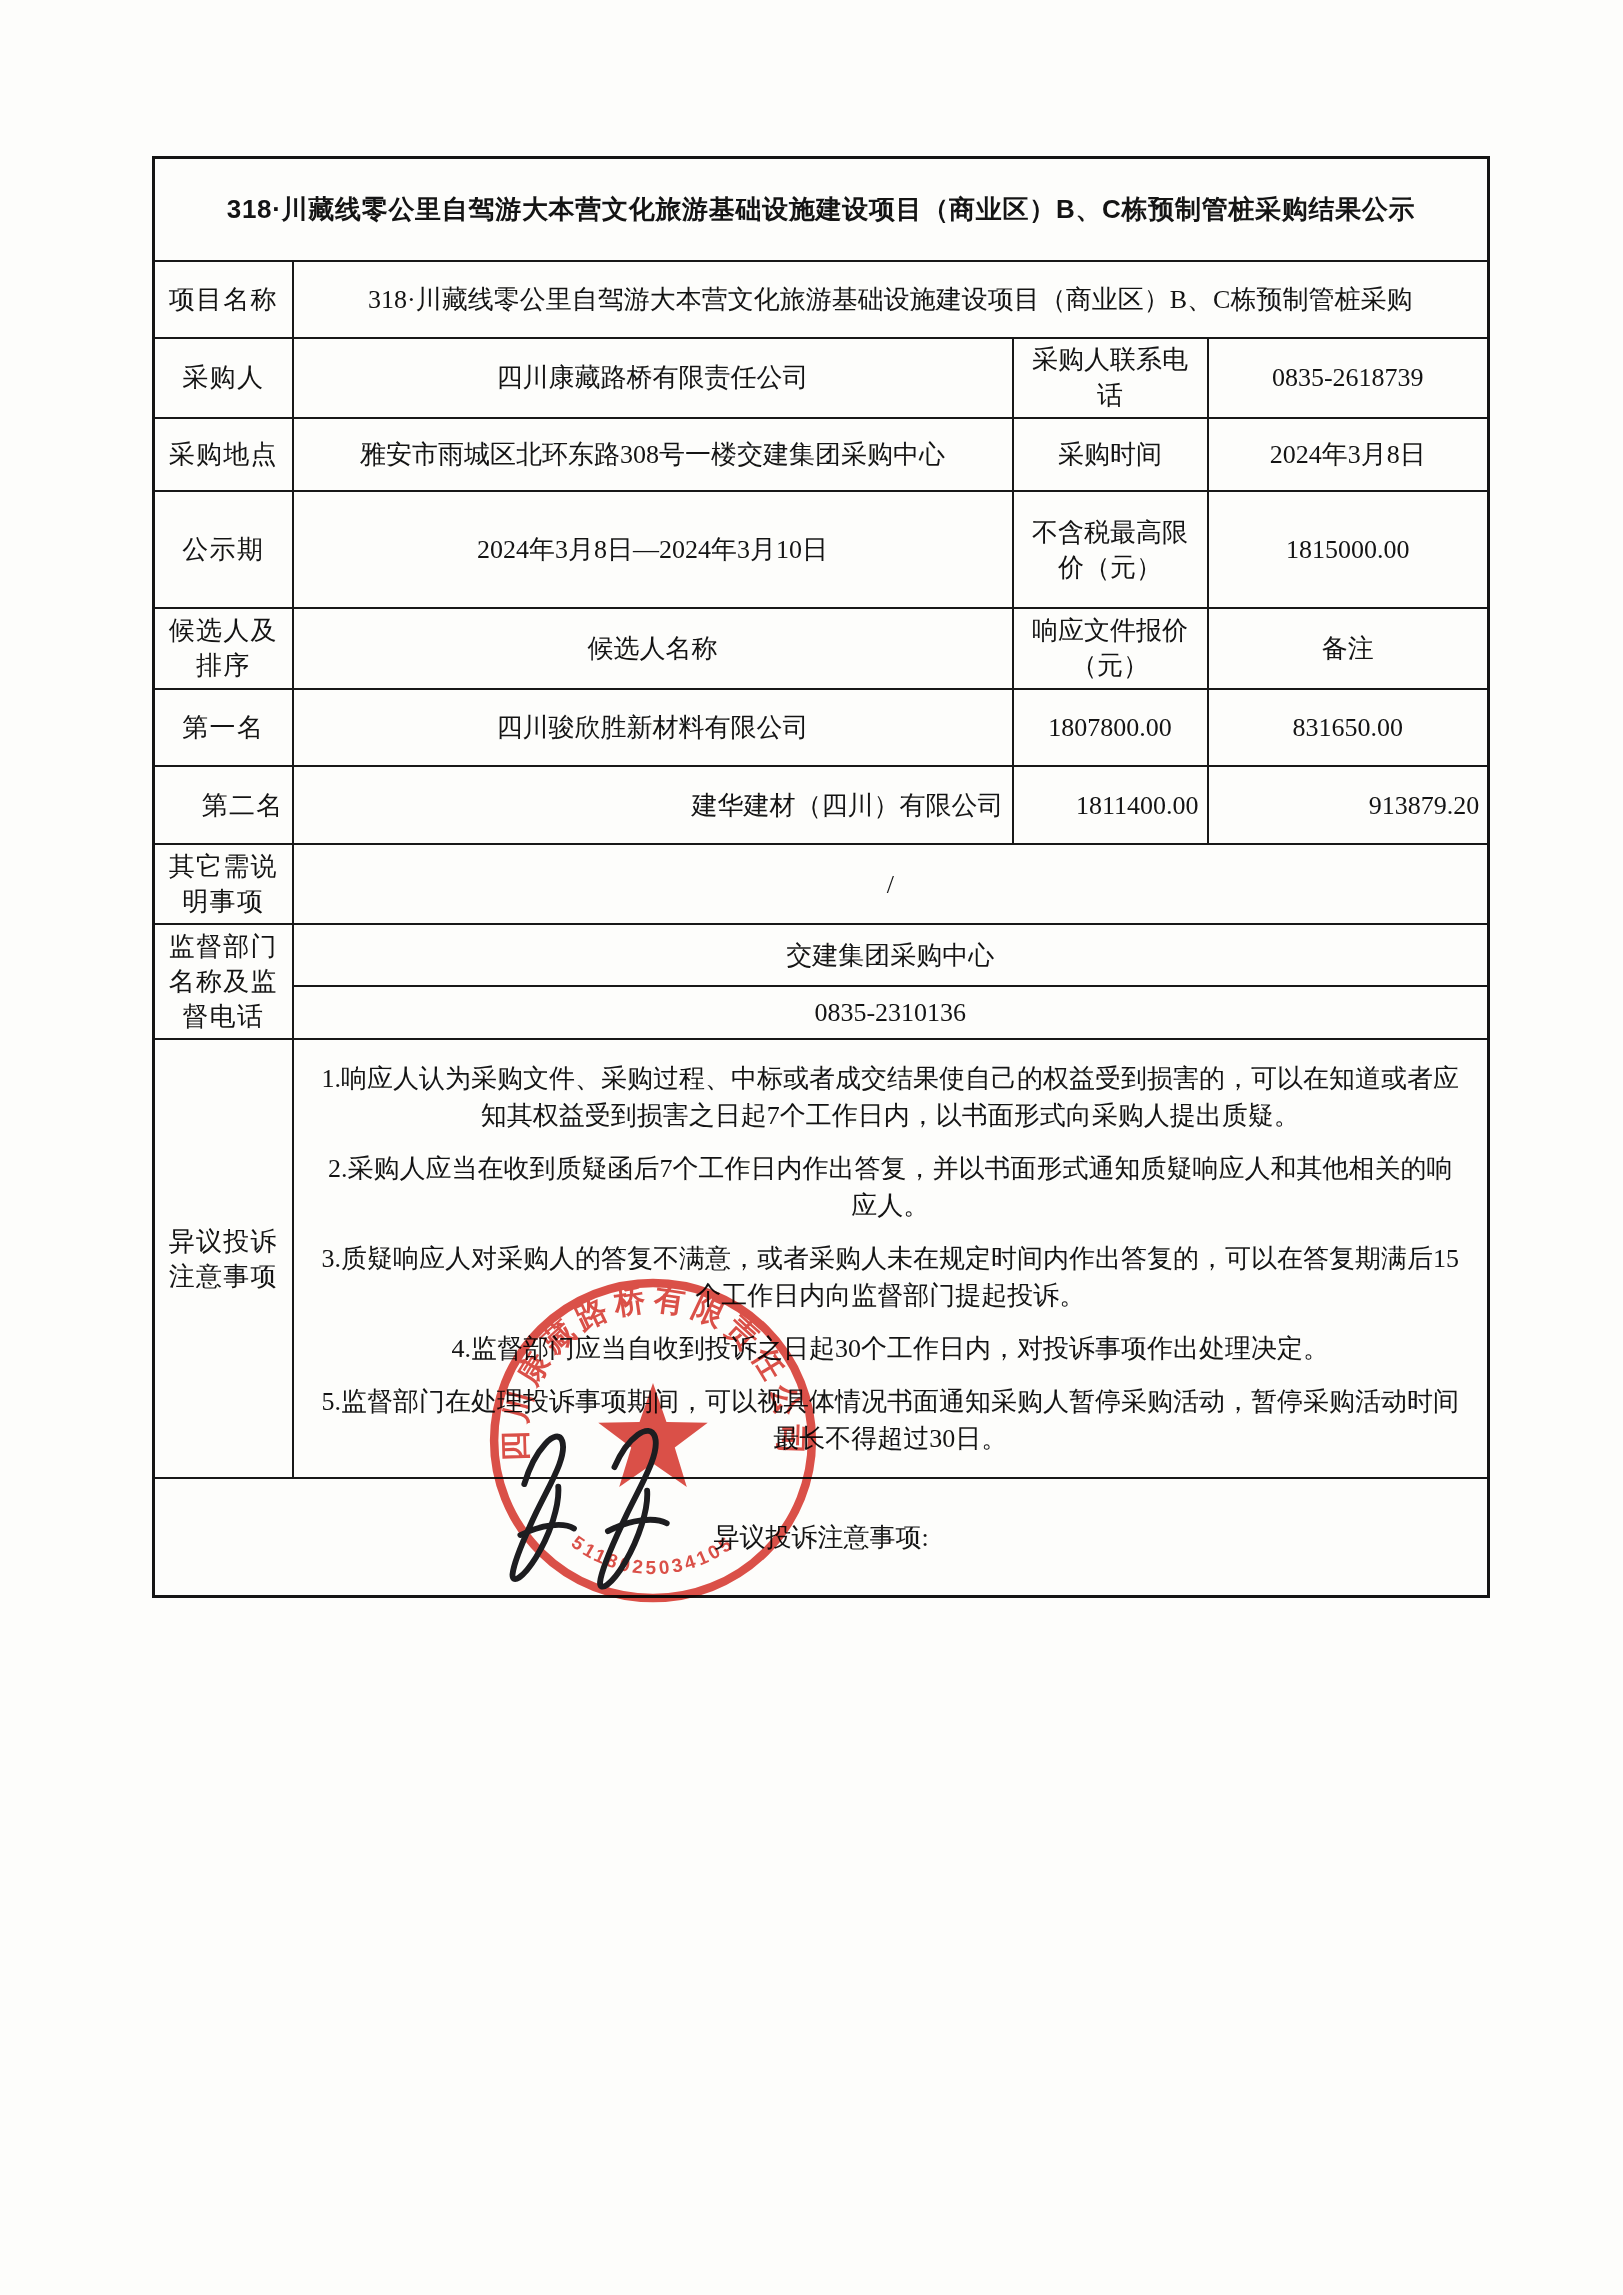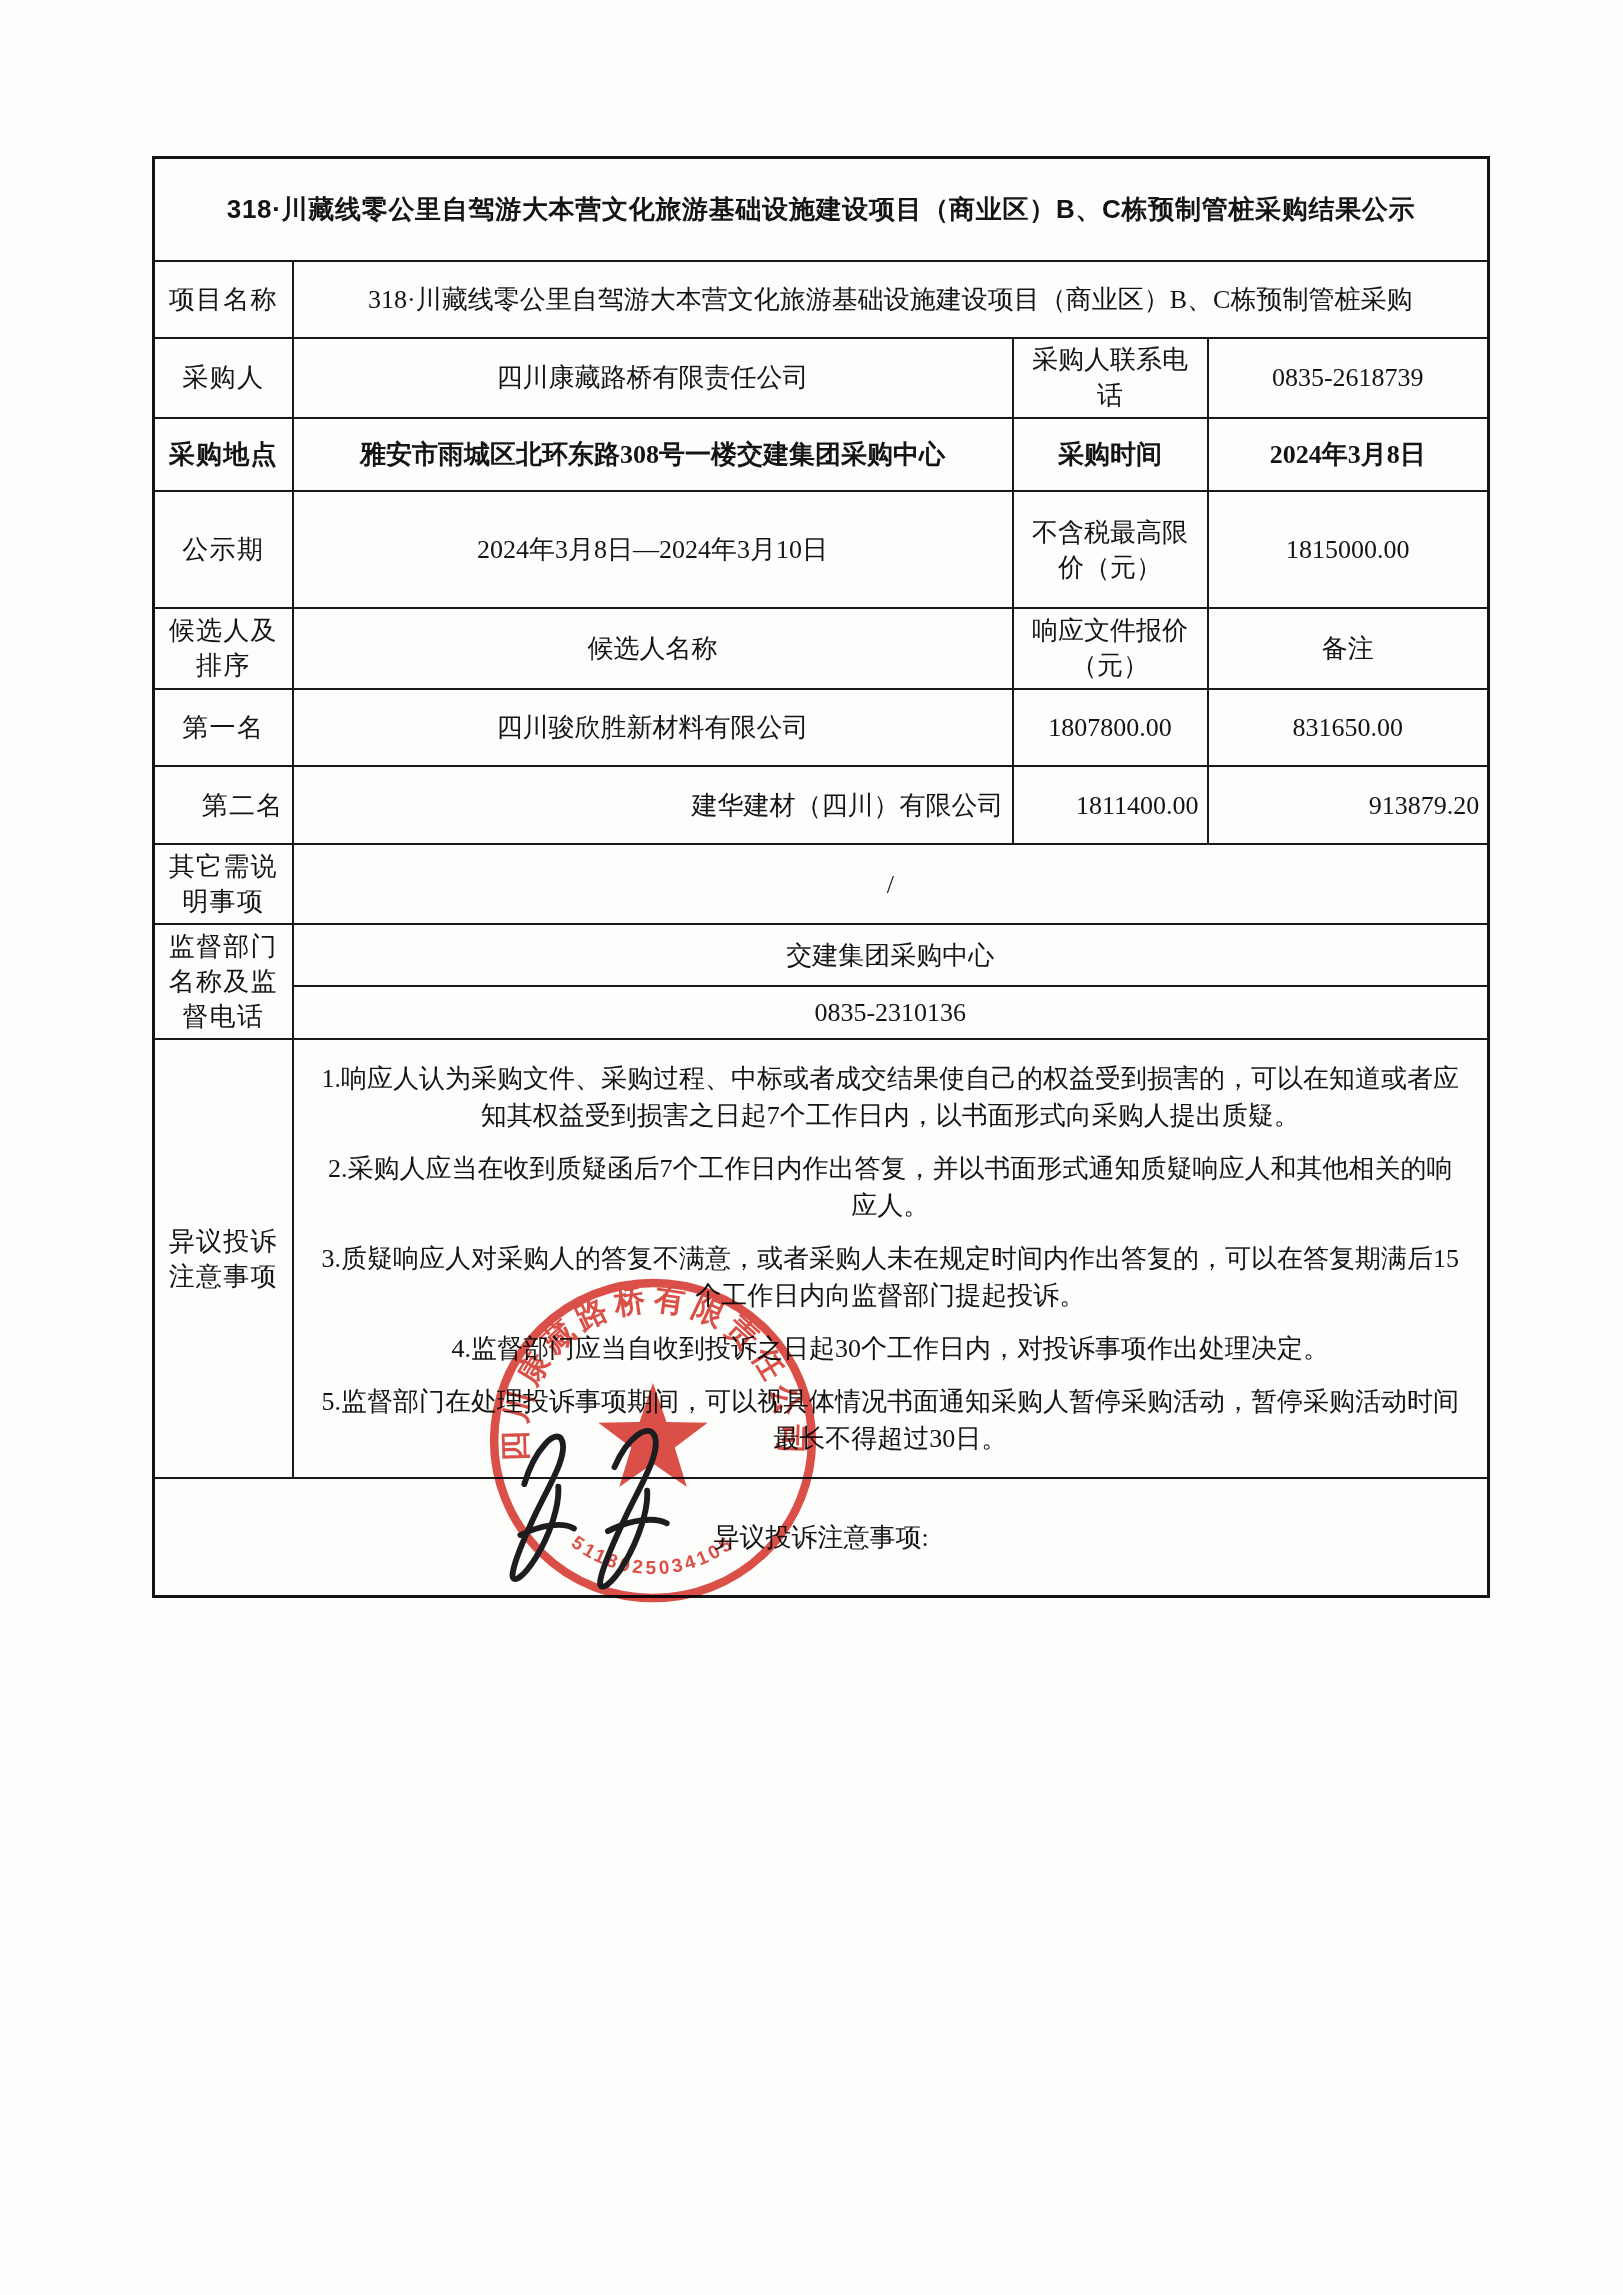--- a/index.html
+++ b/index.html
@@ -51,21 +51,21 @@
   td.sign-cell{
     text-align:left;
     padding-left:17px;
     font-size:27.5px;
     vertical-align:middle;
   }
   
   tr.r-title   td{height:93px;}
   tr.r-project td{height:67px;}
   tr.r-buyer   td{height:68px;}
-  tr.r-place   td{height:64px;font-weight:bold;}
+  tr.r-place   td{height:64px;}
   tr.r-public  td{height:107px;}
   tr.r-chead   td{height:71px;}
   tr.r-cand1   td{height:67px;margin-top:17px;}
   tr.r-cand2   td{height:69px;text-align:right;}
   tr.r-other   td{height:56px;}
   tr.r-sup1    td{height:52px;}
   tr.r-sup2    td{height:43px;margin-left:48px;}
   tr.r-notes   td{height:400px;}
   tr.r-sign    td{height:108px;}
   

